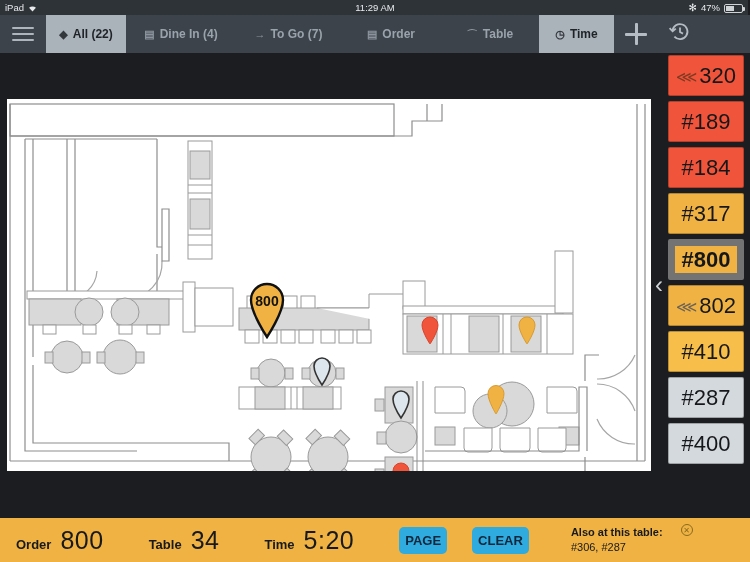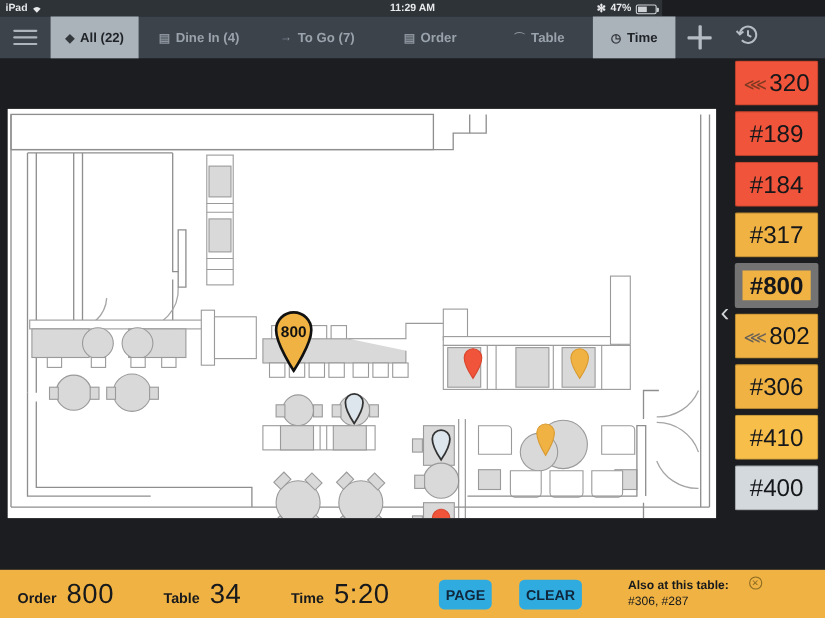--- a/index.html
+++ b/index.html
@@ -5,23 +5,23 @@
   * { box-sizing: border-box; margin:0; padding:0; }
   html,body {
     width:750px; height:562px; overflow:hidden;
     background:#1b1d20;
     font-family:"Liberation Sans", sans-serif;
   }
   #app { position:relative; width:750px; height:562px; background:#1b1d20; }
 
   
   .statusbar{
-    position:absolute; left:0; top:0; width:602px; height:15px;
+    position:absolute; left:0; top:0; width:748px; height:15px;
     background:#2e3338; color:#e8eaec;
-    font-size:9.5px; font-weight:bold;
+    font-size:9.5px; font-weight:normal;
     display:flex; align-items:center;
   }
   .sb-left{ position:absolute; left:5px; display:flex; align-items:center; gap:4px;}
   .sb-center{ position:absolute; left:0; width:750px; text-align:center; }
   .sb-right{ position:absolute; right:5px; display:flex; align-items:center; gap:4px;}
   .wifi-ico{ display:inline-block; width:9px; height:9px; position:relative; top:1px;}
   .bt-ico{ font-size:10px; }
   .batt{
     display:inline-block; width:19px; height:9px; border:1px solid #cfd3d6;
     border-radius:2px; position:relative; top:1px;
@@ -446,25 +446,25 @@
     <div class="otile" style="background:#F0B343">
       <span>#317</span>
     </div>
     <div class="otile sel" style="background:#F0B343">
       <span>#800</span>
     </div>
     <div class="otile" style="background:#F0B343">
       <span class="rss">⋙</span>
       <span>802</span>
     </div>
-    <div class="otile" style="background:#F0B343">
-      <span>#306</span>
-    </div>
     <div class="otile" style="background:#F7BE4A">
       <span>#410</span>
+    </div>
+    <div class="otile" style="background:#D3D9DD">
+      <span>#287</span>
     </div>
     <div class="otile" style="background:#D3D9DD">
       <span>#400</span>
     </div>
   </div>
 
   <div class="infobar">
     <div class="fld" style="margin-left:16px">
       <span class="lbl">Order</span>
       <span class="val">800</span>

